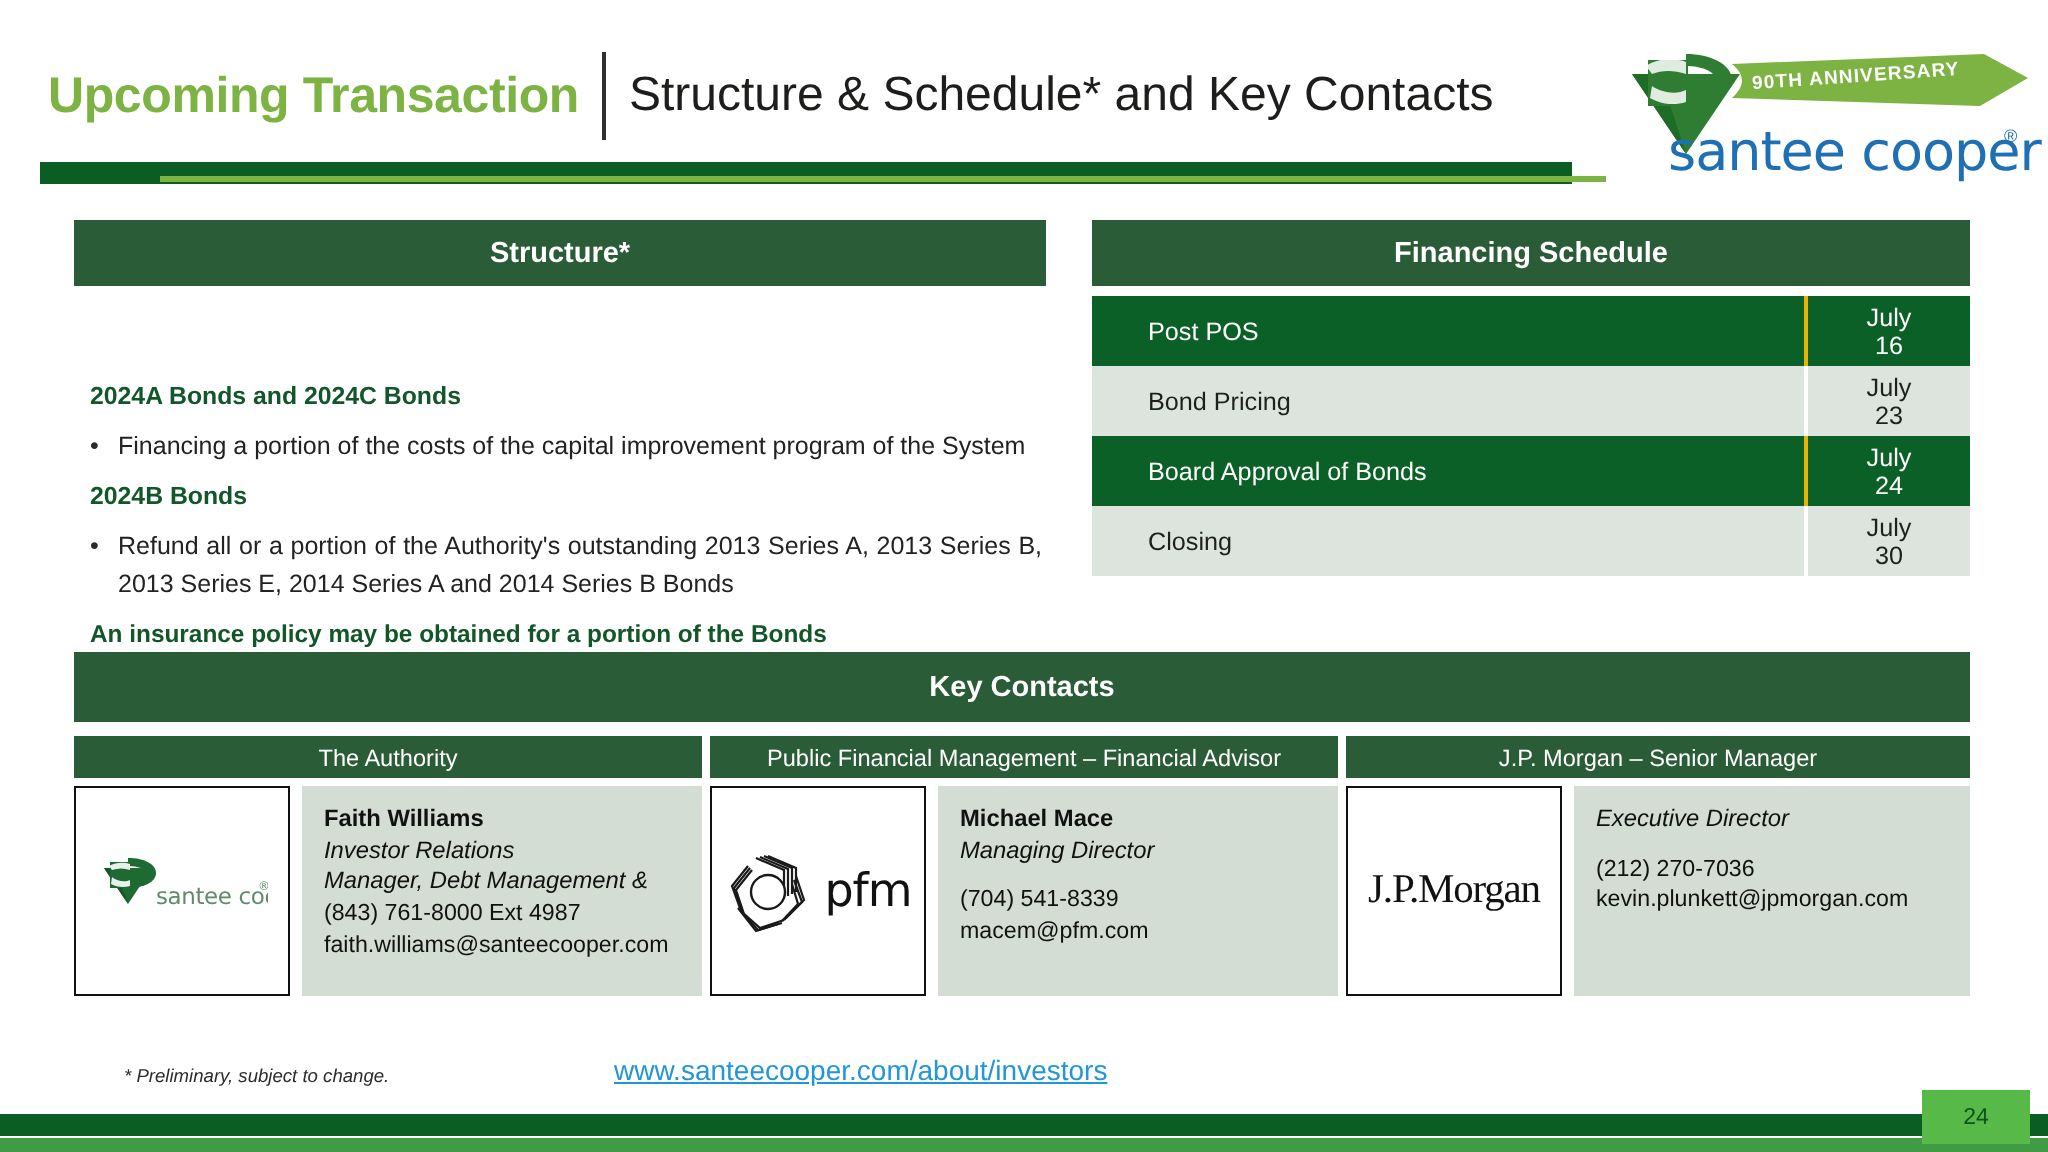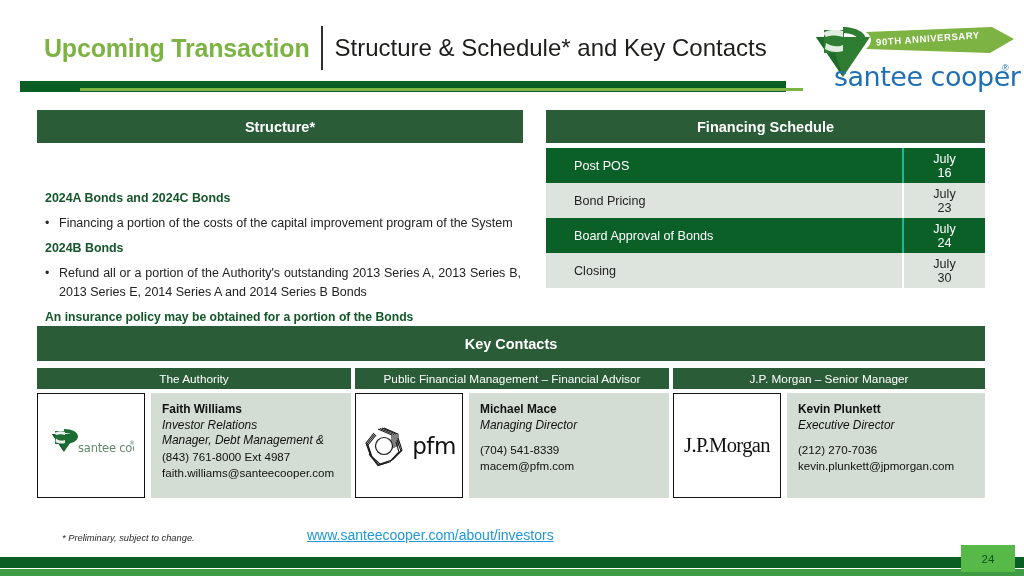--- a/index.html
+++ b/index.html
@@ -17,21 +17,21 @@
   }
 
   
   #slide-header {
     position: absolute;
     left: 0; top: 0;
     width: 1024px; height: 100px;
   }
   #title-block {
     position: absolute;
-    left: 44px; top: 28px;
+    left: 24px; top: 28px;
     display: flex;
     align-items: center;
     height: 40px;
     text-align: center;
   }
   #title-accent {
     font-size: 25px;
     font-weight: bold;
     color: #7cb342;
     letter-spacing: -0.2px;
@@ -174,21 +174,21 @@
   #schedule-table td {
     height: 35px;
     font-size: 12.6px;
     padding: 0 28px;
     vertical-align: middle;
   }
   #schedule-table tr.odd td { background: #0b6028; color: #ffffff; }
   #schedule-table tr.even td { background: #dde4dd; color: #1f1f1f; }
   #schedule-table td.event { text-align: left; width: 300px; }
   #schedule-table td.date { text-align: center; }
-  #schedule-table tr.odd td.date { border-left: 2px solid #14b8a6; }
+  #schedule-table tr.odd td.date { border-left: 2px solid #eab308; }
   #schedule-table tr.even td.date { border-left: 2px solid #ffffff; }
 
   
   .contact-col-head {
     position: absolute;
     background: #2a5c38;
     color: #ffffff;
     font-size: 11.8px;
     display: flex;
     align-items: center;
@@ -441,21 +441,20 @@
     <div class="c-line">(704) 541-8339</div>
     <div class="c-line">macem@pfm.com</div>
   </div>
 </div>
 
 <div class="contact-card" id="card-jpm">
   <div class="logo-box">
     <span class="jpm-word">J.P.Morgan</span>
   </div>
   <div class="card-info">
-    <div class="c-name">Kevin Plunkett</div>
     <div class="c-title">Executive Director</div>
     <div class="c-spacer"></div>
     <div class="c-line">(212) 270-7036</div>
     <div class="c-line">kevin.plunkett@jpmorgan.com</div>
   </div>
 </div>
 
 <div id="footnote">* Preliminary, subject to change.</div>
 
 <a id="investor-link" href="#">www.santeecooper.com/about/investors</a>

